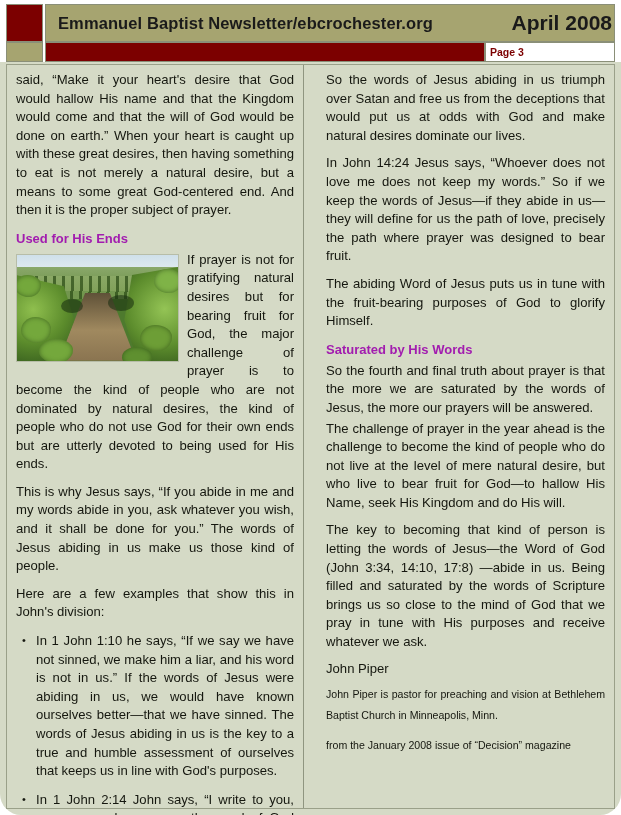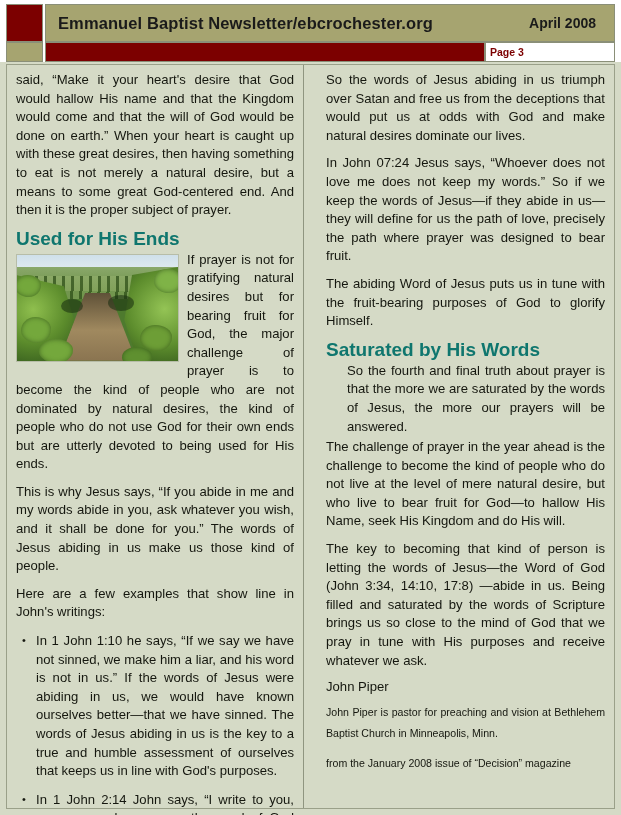--- a/index.html
+++ b/index.html
@@ -12,20 +12,21 @@
     height: 815px;
     font-family: "Liberation Sans", sans-serif;
     overflow: hidden;
   }
   .page {
     position: relative;
     width: 621px;
     height: 815px;
     background: #d5dac6;
     box-sizing: border-box;
+    border-radius: 21px;
   }
 
   
   .masthead {
     position: relative;
     height: 62px;
     background: #ffffff;
   }
   .mast-row1 {
     position: absolute;
@@ -53,24 +54,24 @@
   }
   .mast-title {
     font-size: 16.5px;
     font-weight: bold;
     color: #1a1a1a;
     padding-left: 12px;
     letter-spacing: 0.1px;
     white-space: nowrap;
   }
   .mast-date {
-    font-size: 14px;
+    font-size: 21px;
     font-weight: bold;
     color: #1a1a1a;
-    padding-right: 18px;
+    padding-right: 2px;
     white-space: nowrap;
   }
   .mast-row2 {
     position: absolute;
     left: 0; top: 42px;
     width: 621px; height: 20px;
   }
   .mast-olive-stub {
     position: absolute;
     left: 6px; top: 0;
@@ -126,26 +127,26 @@
   }
   p, .bullet {
     margin: 0 0 9px 0;
     font-size: 13.1px;
     line-height: 18.6px;
     color: #15170f;
     text-align: justify;
     text-justify: inter-word;
     hyphens: none;
   }
-  p.tight { margin-bottom: 2px; margin-left: 21px; }
+  p.tight { margin-bottom: 2px; }
   h2 {
     margin: 7px 0 3px 0;
-    font-size: 19px;
+    font-size: 13px;
     font-weight: bold;
-    color: #0f766e;
+    color: #a21caf;
     line-height: 19px;
   }
   .bullet {
     padding-left: 20px;
     text-indent: -14px;
   }
   .bullet .dot {
     display: inline-block;
     width: 14px;
     text-indent: 0;
@@ -273,31 +274,31 @@
         <div class="ph-leaf" style="right:26px; top:92px; width:30px; height:20px; background:#5f9030;"></div>
         <div class="ph-leaf" style="right:-4px; top:14px; width:28px; height:24px; background:#7fb347;"></div>
         <div class="ph-dark" style="left:44px; top:44px; width:22px; height:14px;"></div>
         <div class="ph-dark" style="right:44px; top:40px; width:26px; height:16px;"></div>
       </div>
 
       <p>If prayer is not for gratifying natural desires but for bearing fruit for God, the major challenge of prayer is to become the kind of people who are not dominated by natural desires, the kind of people who do not use God for their own ends but are utterly devoted to being used for His ends.</p>
 
       <p>This is why Jesus says, “If you abide in me and my words abide in you, ask whatever you wish, and it shall be done for you.” The words of Jesus abiding in us make us those kind of people.</p>
 
-      <p>Here are a few examples that show line in John's writings:</p>
+      <p>Here are a few examples that show this in John's division:</p>
 
       <p class="bullet"><span class="dot">•</span><span>In 1 John 1:10 he says, “If we say we have not sinned, we make him a liar, and his word is not in us.” If the words of Jesus were abiding in us, we would have known ourselves better—that we have sinned. The words of Jesus abiding in us is the key to a true and humble assessment of ourselves that keeps us in line with God's purposes.</span></p>
 
       <p class="bullet"><span class="dot">•</span><span>In 1 John 2:14 John says, “I write to you, young men, because … the word of God abides in you, and you have overcome the evil one.”</span></p>
     </div>
 
     <div class="col col-right">
 
       <p>So the words of Jesus abiding in us triumph over Satan and free us from the deceptions that would put us at odds with God and make natural desires dominate our lives.</p>
-      <p>In John 07:24 Jesus says, “Whoever does not love me does not keep my words.” So if we keep the words of Jesus—if they abide in us—they will define for us the path of love, precisely the path where prayer was designed to bear fruit.</p>
+      <p>In John 14:24 Jesus says, “Whoever does not love me does not keep my words.” So if we keep the words of Jesus—if they abide in us—they will define for us the path of love, precisely the path where prayer was designed to bear fruit.</p>
       <p>The abiding Word of Jesus puts us in tune with the fruit-bearing purposes of God to glorify Himself.</p>
 
       <h2>Saturated by His Words</h2>
 
       <p class="tight">So the fourth and final truth about prayer is that the more we are saturated by the words of Jesus, the more our prayers will be answered.</p>
       <p>The challenge of prayer in the year ahead is the challenge to become the kind of people who do not live at the level of mere natural desire, but who live to bear fruit for God—to hallow His Name, seek His Kingdom and do His will.</p>
       <p>The key to becoming that kind of person is letting the words of Jesus—the Word of God (John 3:34, 14:10, 17:8) —abide in us. Being filled and saturated by the words of Scripture brings us so close to the mind of God that we pray in tune with His purposes and receive whatever we ask.</p>
 
       <div class="byline">John Piper</div>
 

